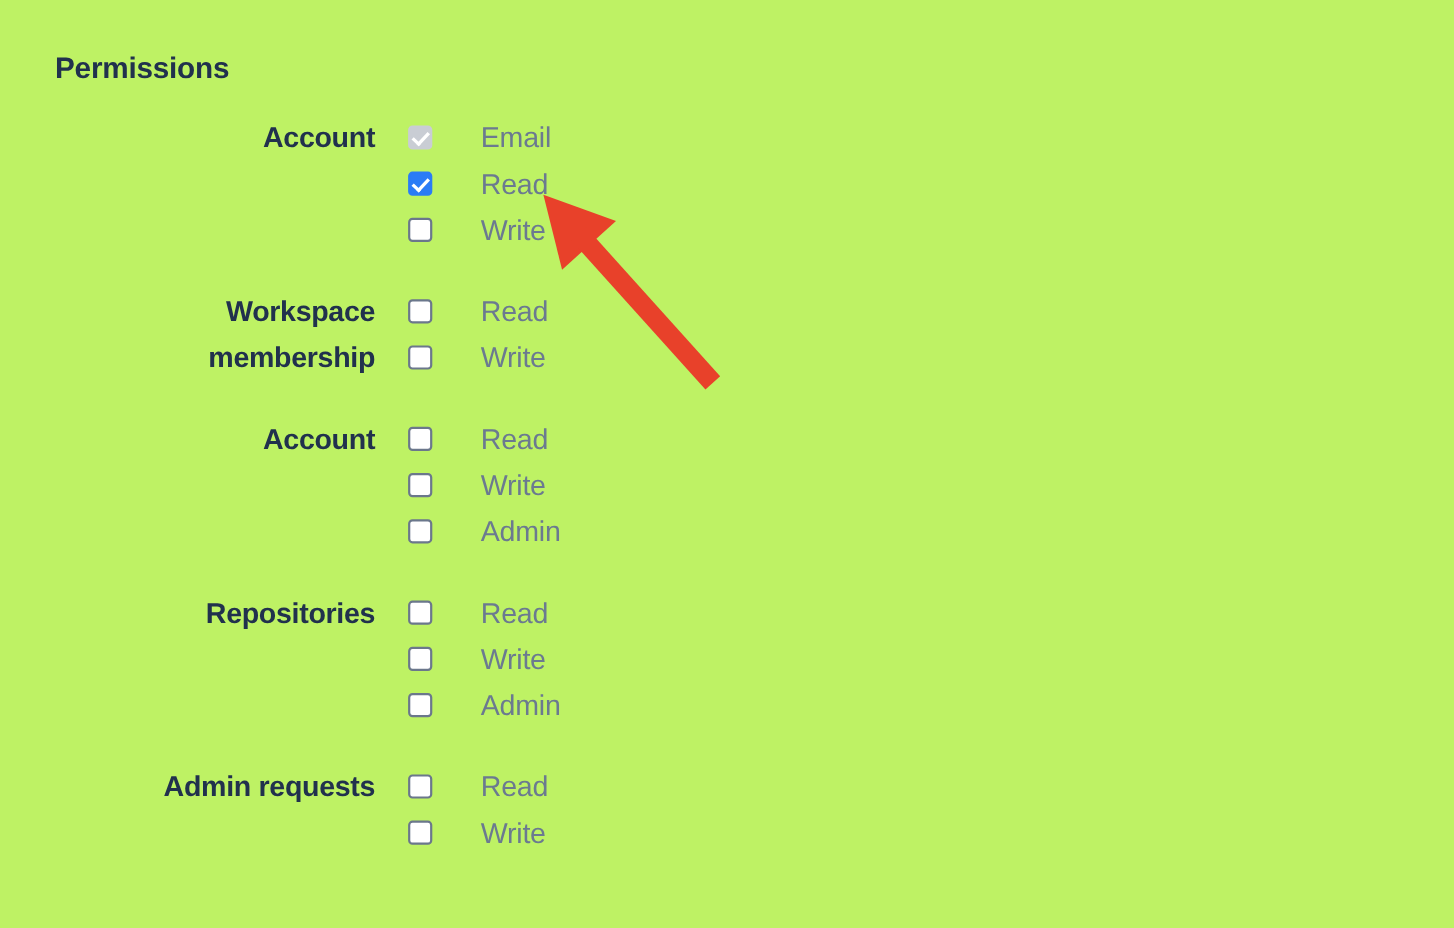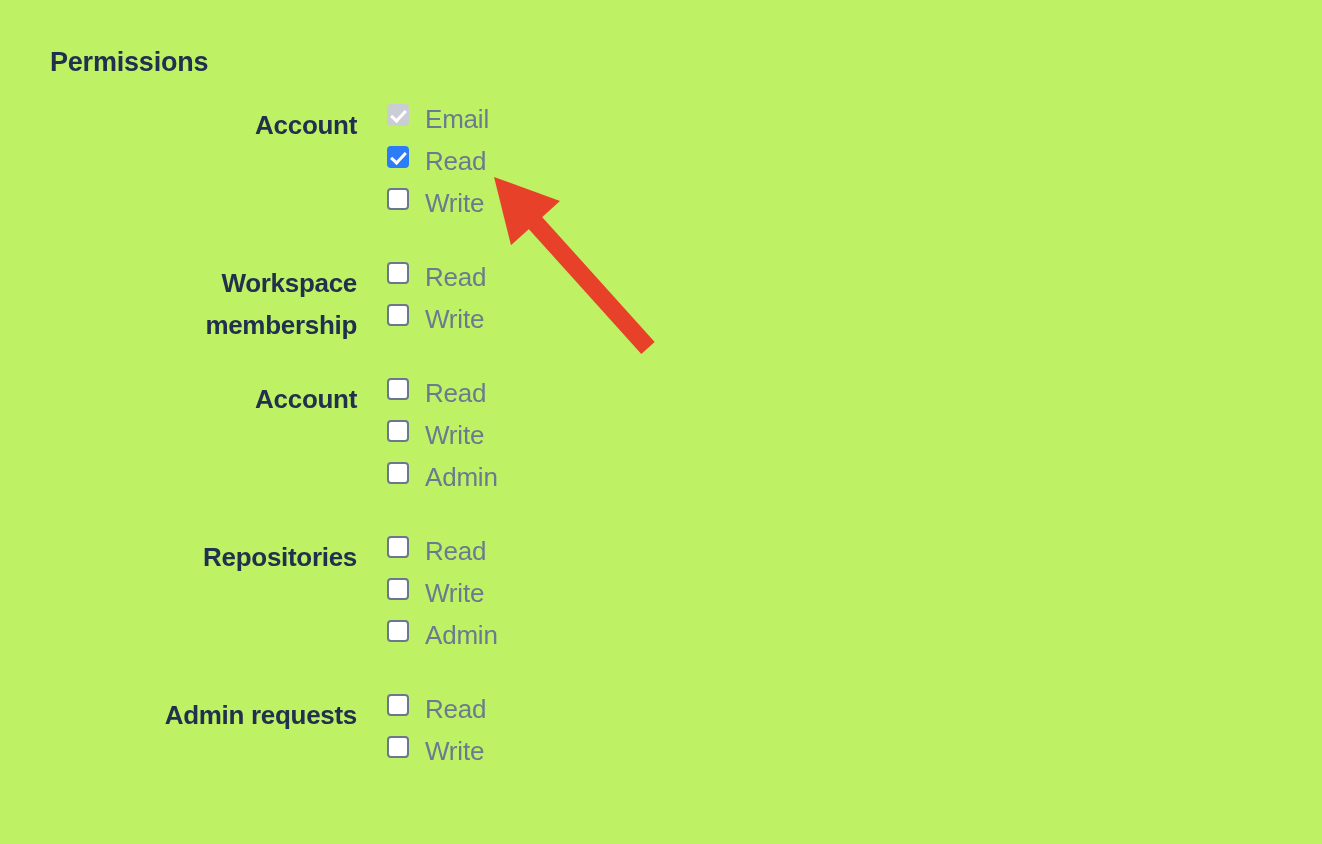--- a/index.html
+++ b/index.html
@@ -30,21 +30,21 @@
     color: #21314d;
     letter-spacing: -0.2px;
     line-height: 1.1;
   }
 
   
   .col {
     position: absolute;
     top: 104px;
   }
-  .col-left  { left: 0px;   width: 660px; padding-left: 16px; }
+  .col-left  { left: 0px;   width: 660px; }
   .col-right { left: 660px; width: 660px; }
 
   
   .group {
     display: flex;
     align-items: flex-start;
     margin-bottom: 32px;
   }
   .group:last-child { margin-bottom: 0; }
 
@@ -63,21 +63,23 @@
   .col-right .group-label { width: 250px; margin-left: 660px; }
 
   .group-options {
     flex: 0 0 auto;
     padding-top: 0;
   }
 
   
   .option {
     display: flex;
+    align-items: center;
     height: 42px;
+    gap: 28px;
   }
 
   .checkbox {
     position: relative;
     width: 22px;
     height: 22px;
     box-sizing: border-box;
     border-radius: 4px;
     flex: 0 0 auto;
     background: #ffffff;

